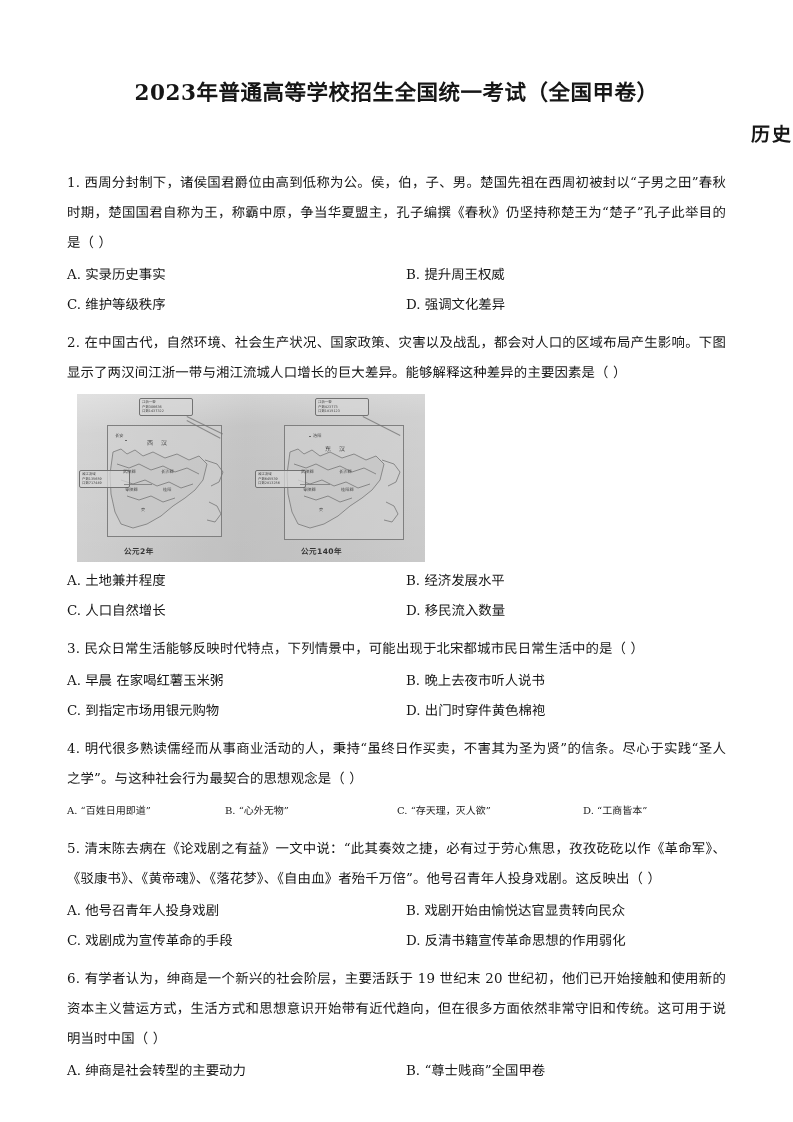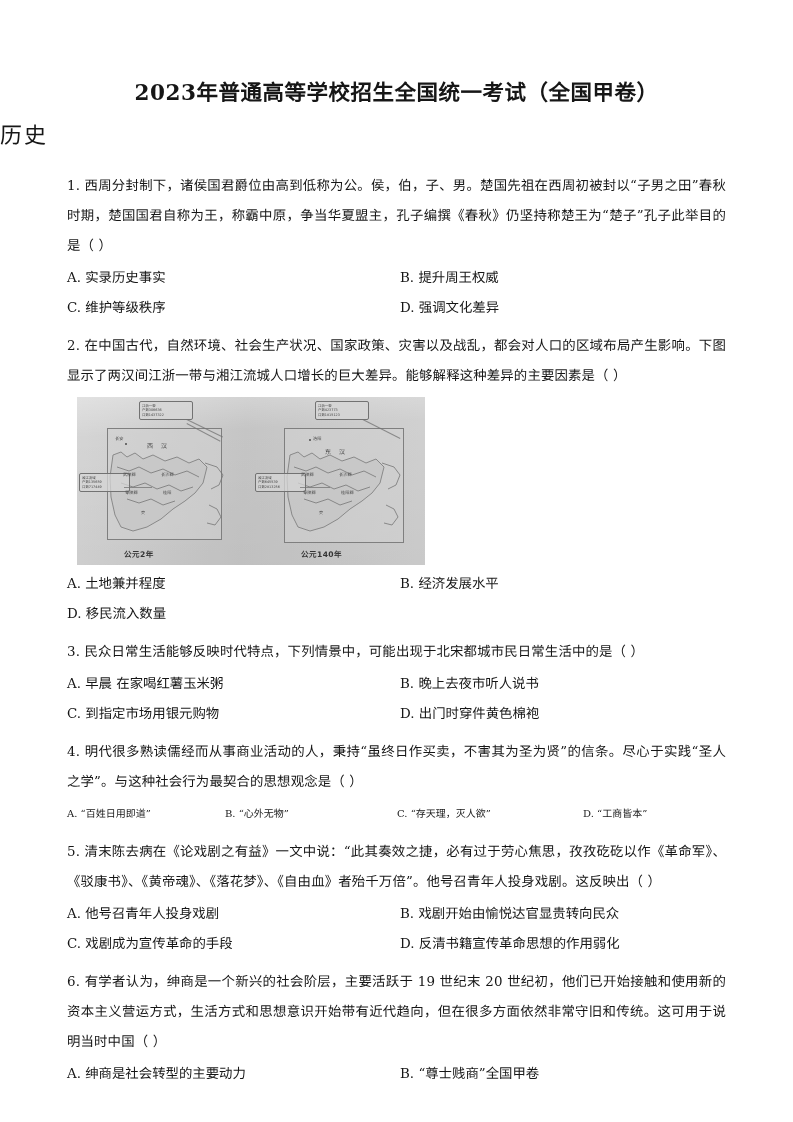--- a/index.html
+++ b/index.html
@@ -31,23 +31,23 @@
   .doc-title {
     text-align: center;
     font-size: 21.5px;
     font-weight: 700;
     letter-spacing: 0.5px;
     margin: 0;
     padding-top: 62px;
     line-height: 1.2;
   }
   .doc-subject {
-    text-align: left;
-    font-size: 22px;
-    font-weight: 400;
+    text-align: right;
+    font-size: 19px;
+    font-weight: 700;
     margin: 0;
     padding-top: 17px;
     letter-spacing: 2px;
     line-height: 1.2;
   }
 
   
   .qwrap {
     margin: 0 67px 0 67px;
   }
@@ -62,21 +62,21 @@
     letter-spacing: 0.15px;
   }
   .q-stem.first {
     margin-top: 0;
   }
 
   
   .opts-grid {
     display: grid;
     grid-template-columns: 329px 1fr;
-    column-gap: 4px;
+    column-gap: 10px;
     margin-top: 2px;
   }
   .opts-grid .opt {
     font-size: 13.4px;
     line-height: 30px;
     white-space: nowrap;
   }
 
   
   .opts-row {
@@ -274,20 +274,21 @@
         <div class="map-label" style="left:264px; top:92px;">桂阳郡</div>
         <div class="map-label" style="left:242px; top:112px;">交</div>
 
         <div class="fig-caption cap-left">公元2年</div>
         <div class="fig-caption cap-right">公元140年</div>
       </div>
 
       <div class="opts-grid">
         <div class="opt"><span class="opt-letter">A.</span> <span>土地兼并程度</span></div>
         <div class="opt"><span class="opt-letter">B.</span> <span>经济发展水平</span></div>
+        <div class="opt"><span class="opt-letter">C.</span> <span>人口自然增长</span></div>
         <div class="opt"><span class="opt-letter">D.</span> <span>移民流入数量</span></div>
       </div>
     </div>
 
     <div class="question" style="margin-top:8px;">
       <div class="q-stem">3. 民众日常生活能够反映时代特点，下列情景中，可能出现于北宋都城市民日常生活中的是（    ）</div>
       <div class="opts-grid">
         <div class="opt"><span class="opt-letter">A.</span> <span>早晨 在家喝红薯玉米粥</span></div>
         <div class="opt"><span class="opt-letter">B.</span> <span>晚上去夜市听人说书</span></div>
         <div class="opt"><span class="opt-letter">C.</span> <span>到指定市场用银元购物</span></div>

